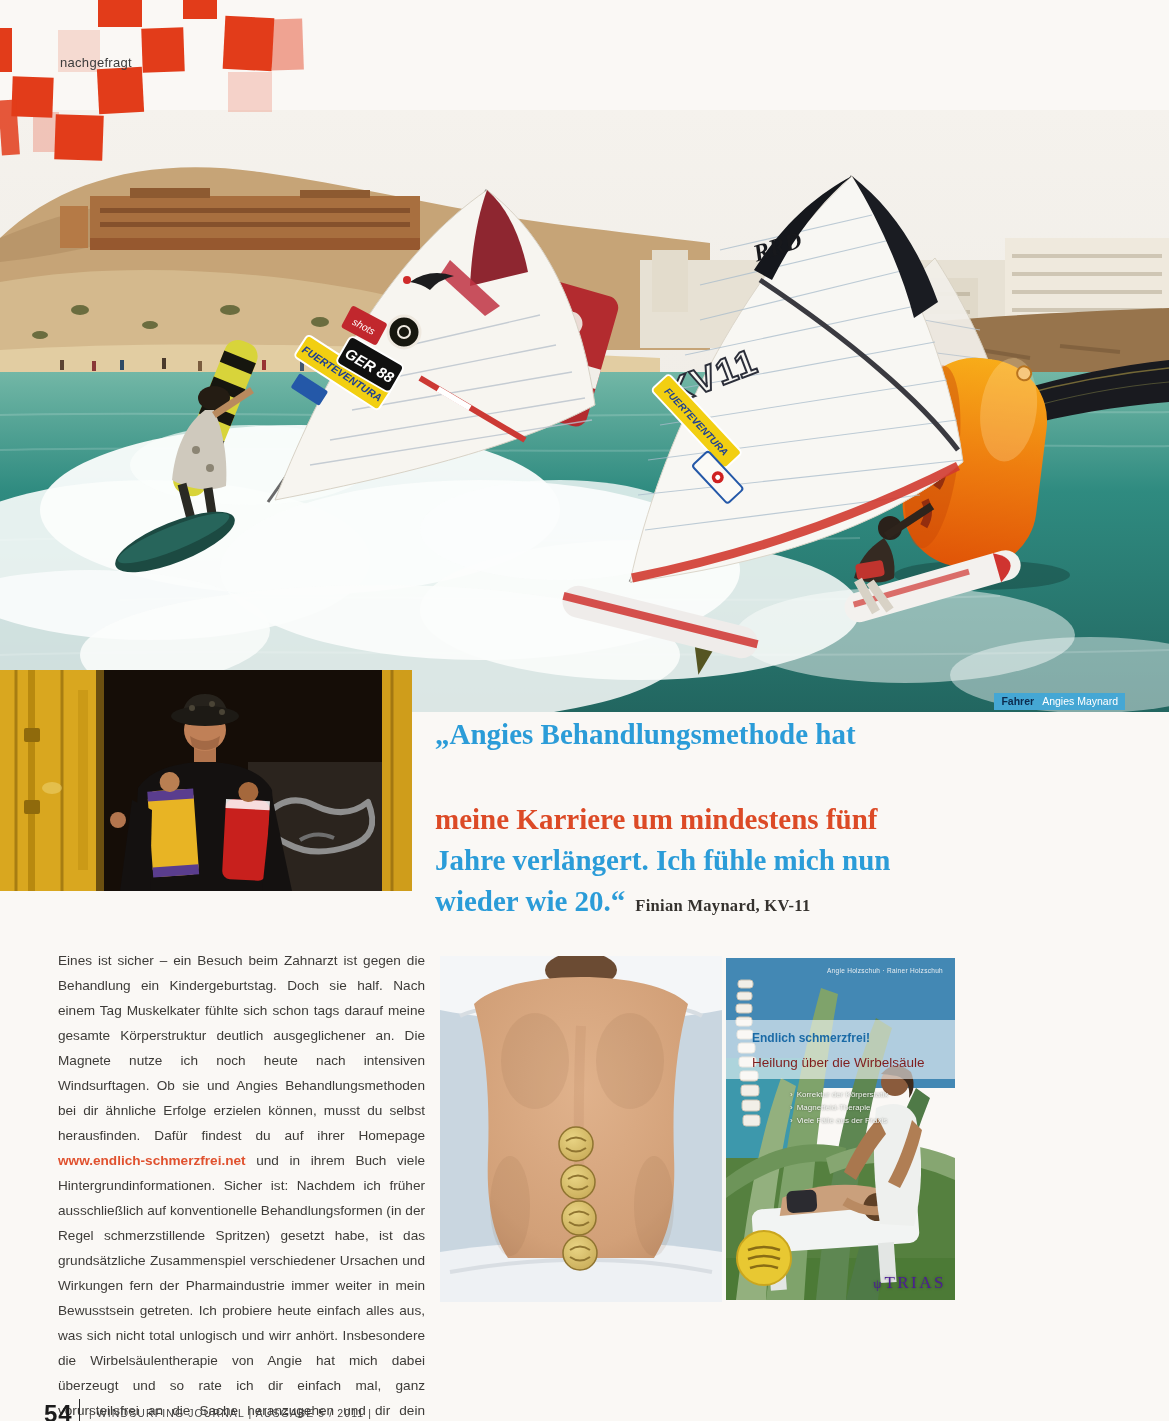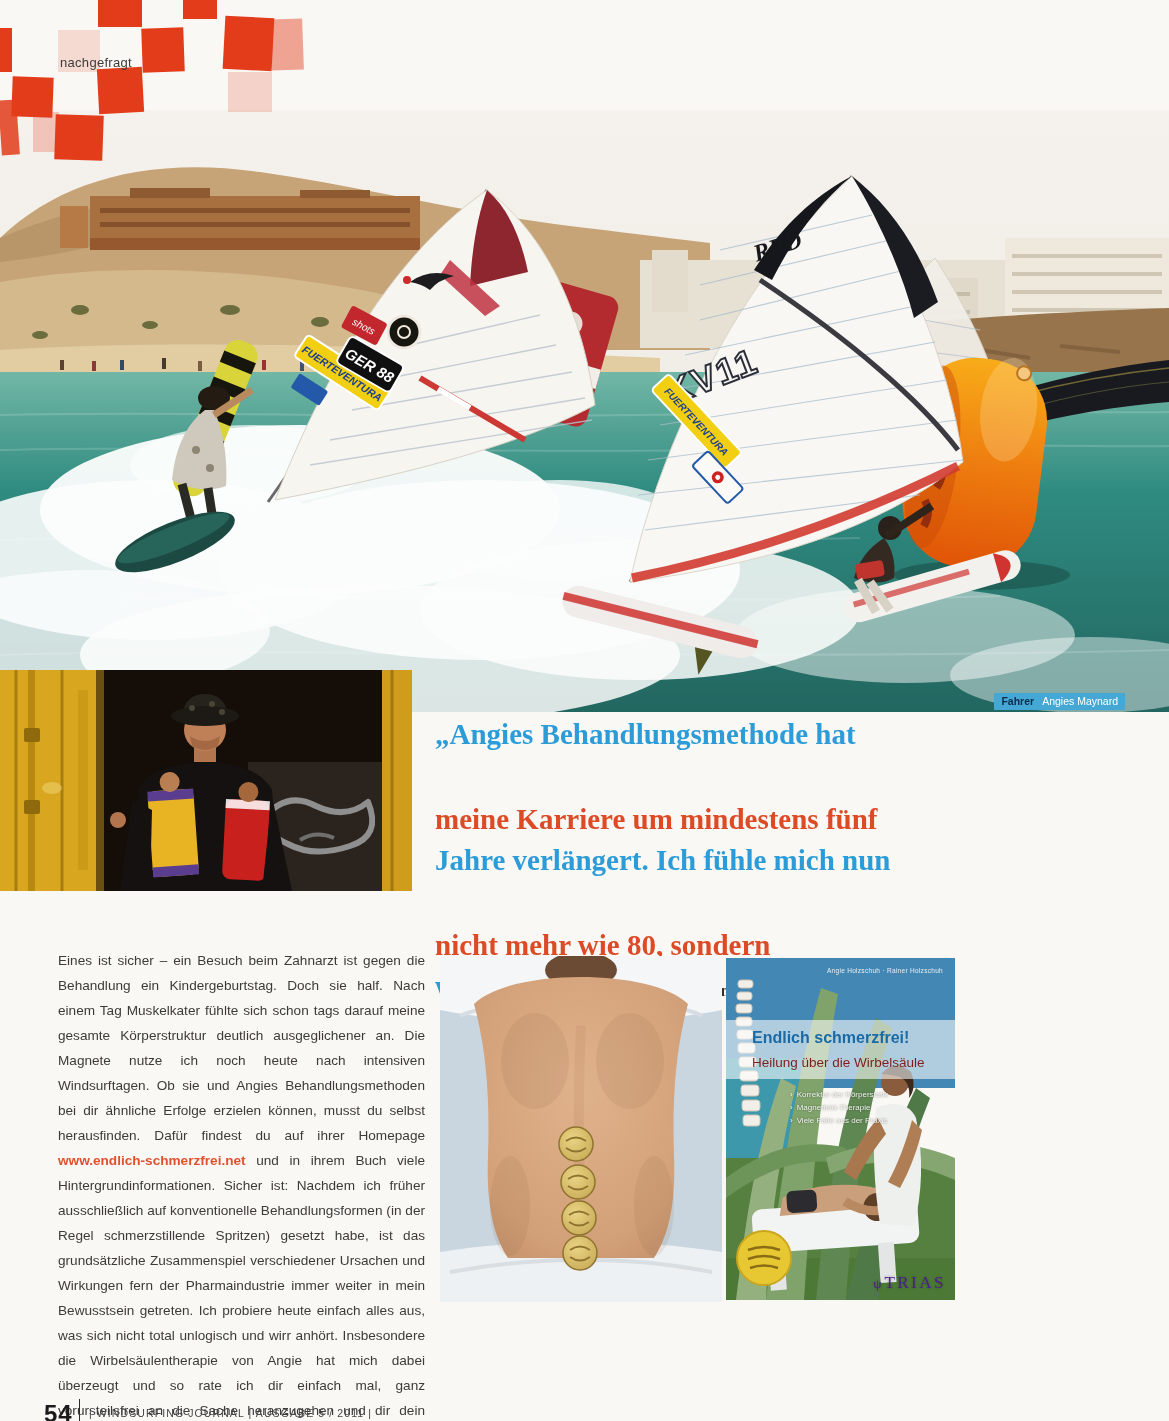--- a/index.html
+++ b/index.html
@@ -40,21 +40,21 @@
   .back-photo{position:absolute;left:440px;top:956px;width:282px;height:346px;z-index:2;}
   .back-photo svg{display:block;width:100%;height:100%;}
   
   .book{position:absolute;left:726px;top:958px;width:229px;height:342px;z-index:2;
         overflow:hidden;}
   .book svg.bg{position:absolute;left:0;top:0;width:100%;height:100%;}
   .book-authors{position:absolute;top:9px;right:12px;font-size:6.5px;color:#e8eef2;
         letter-spacing:.3px;z-index:2;}
   .book-band{position:absolute;left:0;right:0;top:62px;background:rgba(255,255,255,.58);
         padding:7px 10px 8px 26px;z-index:2;}
-  .book-title{font-size:16px;font-weight:bold;color:var(--book-title-blue);line-height:22px;}
+  .book-title{font-size:12px;font-weight:bold;color:var(--book-title-blue);line-height:22px;}
   .book-subtitle{font-size:13.5px;color:#7f1d1d;line-height:16px;margin-top:6px;}
   .book-bullets{position:absolute;left:64px;top:130px;z-index:2;font-size:8px;
         color:#f4f6f2;line-height:13px;text-shadow:0 0 2px rgba(0,0,0,.5);}
   .book-bullets i{font-style:normal;margin-right:4px;color:#ffe;}
   .book-publisher{position:absolute;right:9px;bottom:7px;z-index:2;color:#4c1d95;
         font-family:"Liberation Serif",serif;font-size:17px;letter-spacing:2.5px;
         text-shadow:0 0 3px rgba(0,0,0,.35);}
   .book-publisher .glyph{font-size:13px;letter-spacing:0;margin-right:3px;}
   
   .footer{position:absolute;left:16px;top:1364px;width:1042px;height:57px;z-index:2;margin-top:32px;}
@@ -407,21 +407,20 @@
         <path d="M272,126 L292,221 L262,221 Z" fill="#141110"></path>
         <circle cx="118" cy="150" r="8" fill="#b3754e"></circle>
       </g>
     </svg>
   </div>
 
   <div class="quote">
     <div class="q-blue">„Angies Behandlungsmethode hat</div>
     <div class="q-red">meine Karriere um mindestens fünf</div>
     <div class="q-blue">Jahre verlängert. Ich fühle mich nun</div>
-    <div class="q-red">nicht mehr wie 80, sondern</div>
     <div class="q-blue"><span>wieder wie 20.“</span><span class="q-attr">Finian Maynard, KV-11</span></div>
   </div>
 
   <div class="article"><span>Eines ist sicher – ein Besuch beim Zahnarzt ist gegen die Behandlung ein Kindergeburtstag. Doch sie half. Nach einem Tag Muskelkater fühlte sich schon tags darauf meine gesamte Körperstruktur deutlich ausgeglichener an. Die Magnete nutze ich noch heute nach intensiven Windsurftagen. Ob sie und Angies Behandlungsmethoden bei dir ähnliche Erfolge erzielen können, musst du selbst herausfinden. Dafür findest du auf ihrer Homepage </span><a href="#">www.endlich-schmerzfrei.net</a><span> und in ihrem Buch viele Hintergrundinformationen. Sicher ist: Nachdem ich früher ausschließlich auf konventionelle Behandlungsformen (in der Regel schmerzstillende Spritzen) gesetzt habe, ist das grundsätzliche Zusammenspiel verschiedener Ursachen und Wirkungen fern der Pharmaindustrie immer weiter in mein Bewusstsein getreten. Ich probiere heute einfach alles aus, was sich nicht total unlogisch und wirr anhört. Insbesondere die Wirbelsäulentherapie von Angie hat mich dabei überzeugt und so rate ich dir einfach mal, ganz vorursteilsfrei an die Sache heranzugehen und dir dein eigenes Bild von ihren Behandlungsmethoden zu machen! </span></div>
 
   <div class="back-photo">
     <svg viewBox="0 0 282 346" preserveAspectRatio="none">
       <defs>
         <radialGradient id="skin" cx=".5" cy=".4" r=".8">
           <stop offset="0" stop-color="#e0b28c"></stop>

